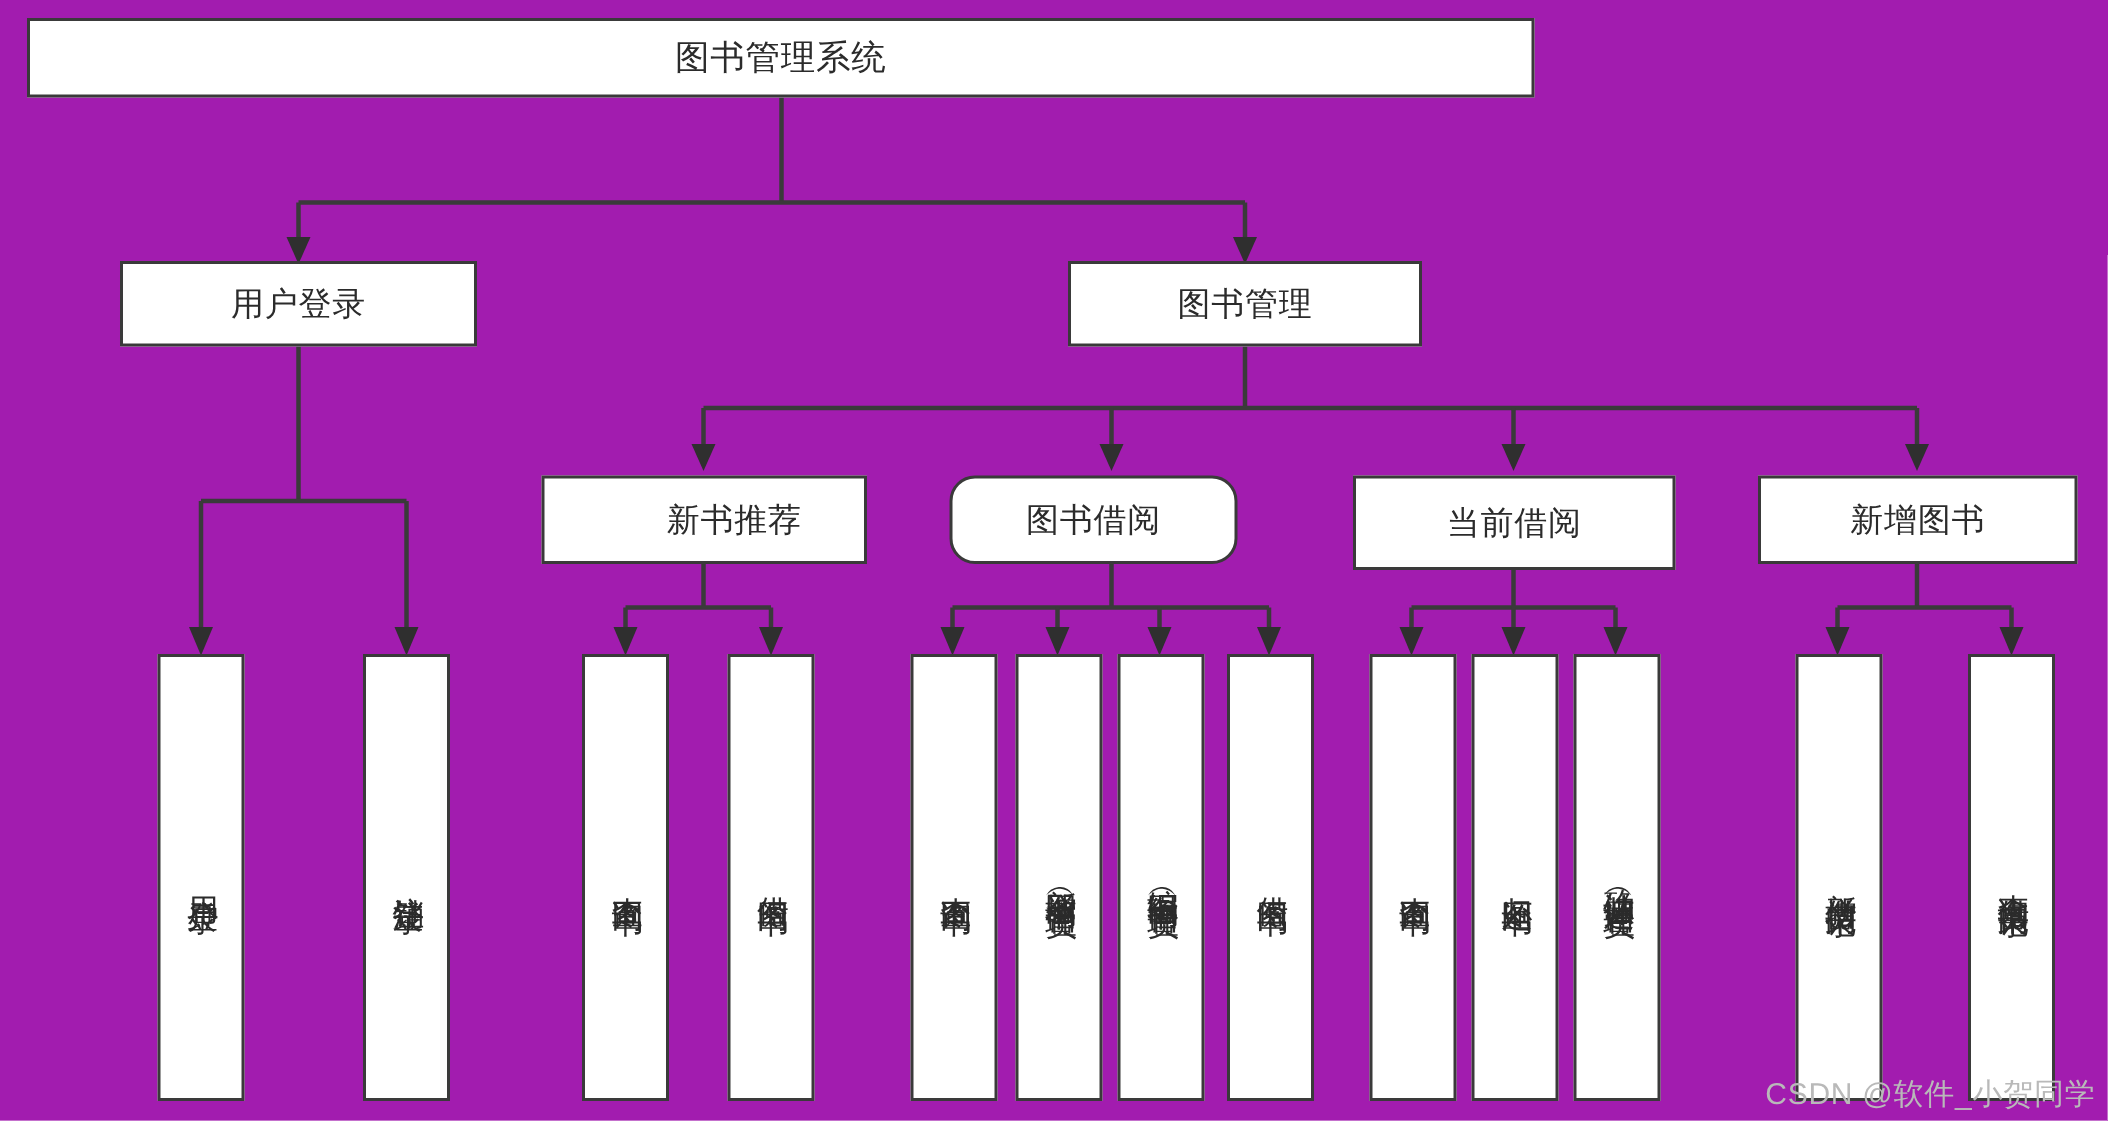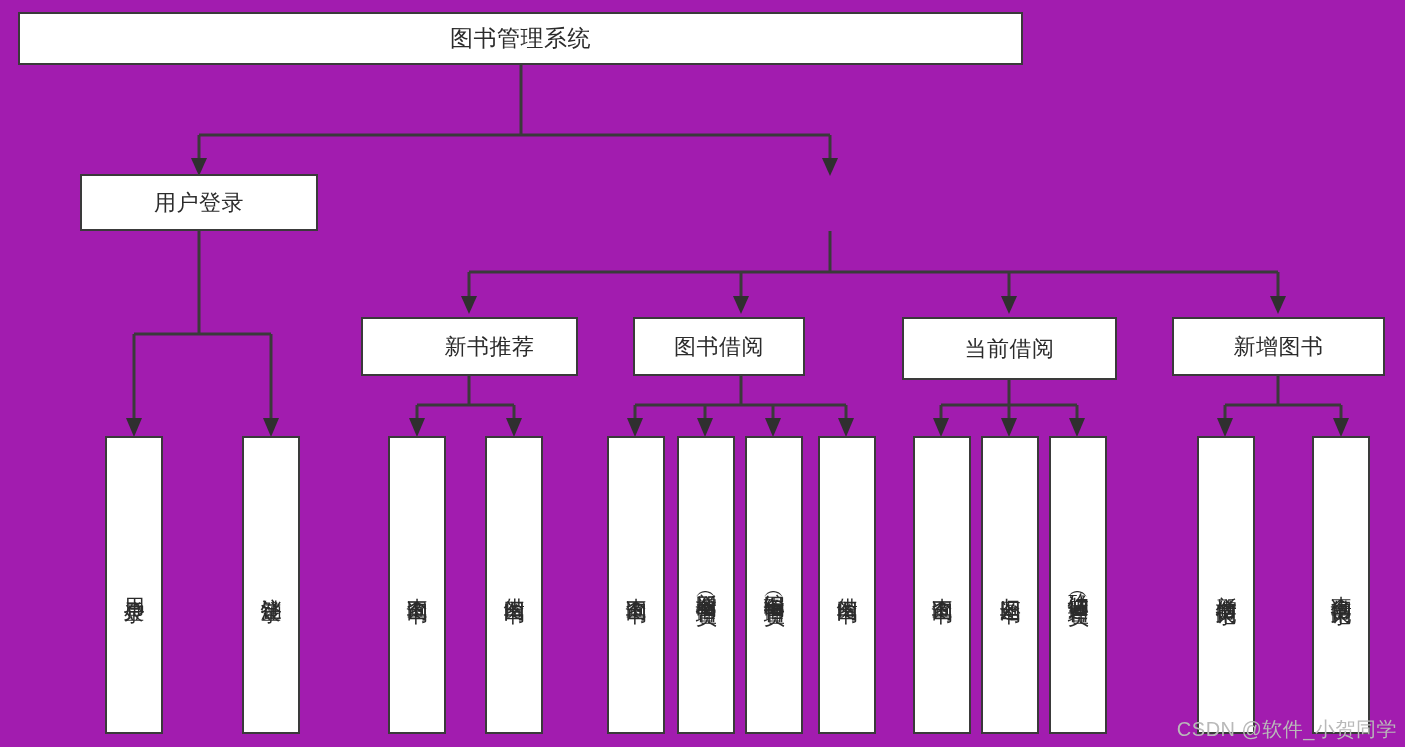--- a/index.html
+++ b/index.html
@@ -125,25 +125,28 @@
     <polygon points="1333,418 1349,418 1341,437"></polygon>
   </svg>
 
   <div class="node h root" style="left:18px;top:12px;width:1005px;height:53px;">
     <span>图书管理系统</span>
   </div>
 
   <div class="node h" style="left:80px;top:174px;width:238px;height:57px;">
     <span>用户登录</span>
   </div>
+  <div class="node h" style="left:712px;top:174px;width:236px;height:57px;">
+    <span>图书管理</span>
+  </div>
 
   <div class="node h" style="left:361px;top:317px;width:217px;height:59px;padding-left:40px;">
     <span>新书推荐</span>
   </div>
-  <div class="node h" style="left:633px;top:317px;width:172px;height:59px;">
+  <div class="node h" style="left:633px;top:317px;width:192px;height:59px;border-radius:17px;">
     <span>图书借阅</span>
   </div>
   <div class="node h" style="left:902px;top:317px;width:215px;height:63px;">
     <span>当前借阅</span>
   </div>
   <div class="node h" style="left:1172px;top:317px;width:213px;height:59px;">
     <span>新增图书</span>
   </div>
 
   <div class="node v" style="left:105px;top:436px;width:58px;height:298px;">

